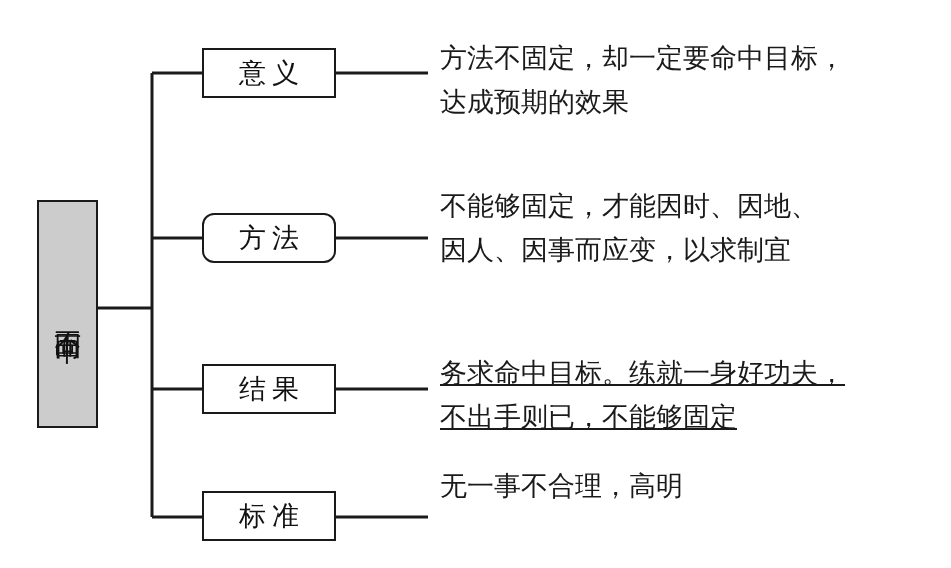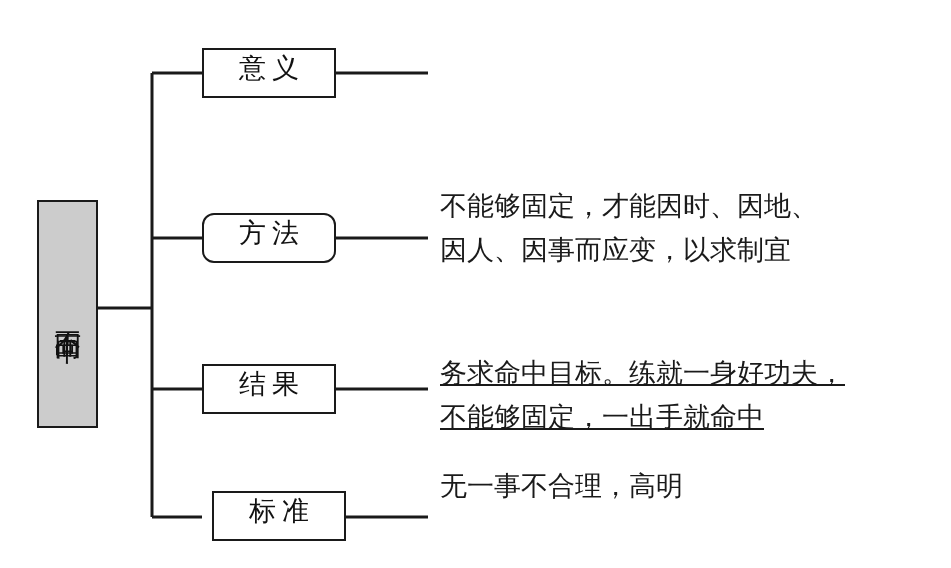--- a/index.html
+++ b/index.html
@@ -47,20 +47,21 @@
     white-space: nowrap;
   }
   .branch-box {
     position: absolute;
     width: 134px;
     height: 50px;
     border: 2px solid #1a1a1a;
     background: #ffffff;
     box-sizing: border-box;
     display: flex;
+    align-items: center;
     justify-content: center;
   }
   .branch-label {
     font-size: 27px;
     letter-spacing: 6px;
     text-indent: 6px;
     color: #111111;
     white-space: nowrap;
   }
   .desc-text {
@@ -72,21 +73,21 @@
     color: #1a1a1a;
     letter-spacing: 0px;
   }
   .desc-line {
     display: block;
     white-space: nowrap;
   }
   .box-1 { left: 202px; top: 48px; }
   .box-2 { left: 202px; top: 213px; border-radius: 12px; }
   .box-3 { left: 202px; top: 364px; }
-  .box-4 { left: 212px; top: 491px; }
+  .box-4 { left: 202px; top: 491px; }
   .desc-1 { top: 36px; }
   .desc-2 { top: 184px; }
   .desc-3 { top: 351px; text-decoration: underline; }
   .desc-4 { top: 464px; }
 </style>
 </head>
 <body>
 
 <div id="diagram">
 
@@ -117,25 +118,29 @@
   <div class="branch-box box-2">
     <span class="branch-label">方法</span>
   </div>
   <div class="branch-box box-3">
     <span class="branch-label">结果</span>
   </div>
   <div class="branch-box box-4">
     <span class="branch-label">标准</span>
   </div>
 
+  <div class="desc-text desc-1">
+    <span class="desc-line">方法不固定，却一定要命中目标，</span>
+    <span class="desc-line">达成预期的效果</span>
+  </div>
   <div class="desc-text desc-2">
     <span class="desc-line">不能够固定，才能因时、因地、</span>
     <span class="desc-line">因人、因事而应变，以求制宜</span>
   </div>
   <div class="desc-text desc-3">
     <span class="desc-line">务求命中目标。练就一身好功夫，</span>
-    <span class="desc-line">不能够固定，一出手就命中</span>
+    <span class="desc-line">不出手则已，不能够固定</span>
   </div>
   <div class="desc-text desc-4">
     <span class="desc-line">无一事不合理，高明</span>
   </div>
 
 </div>
 
 </body></html>

